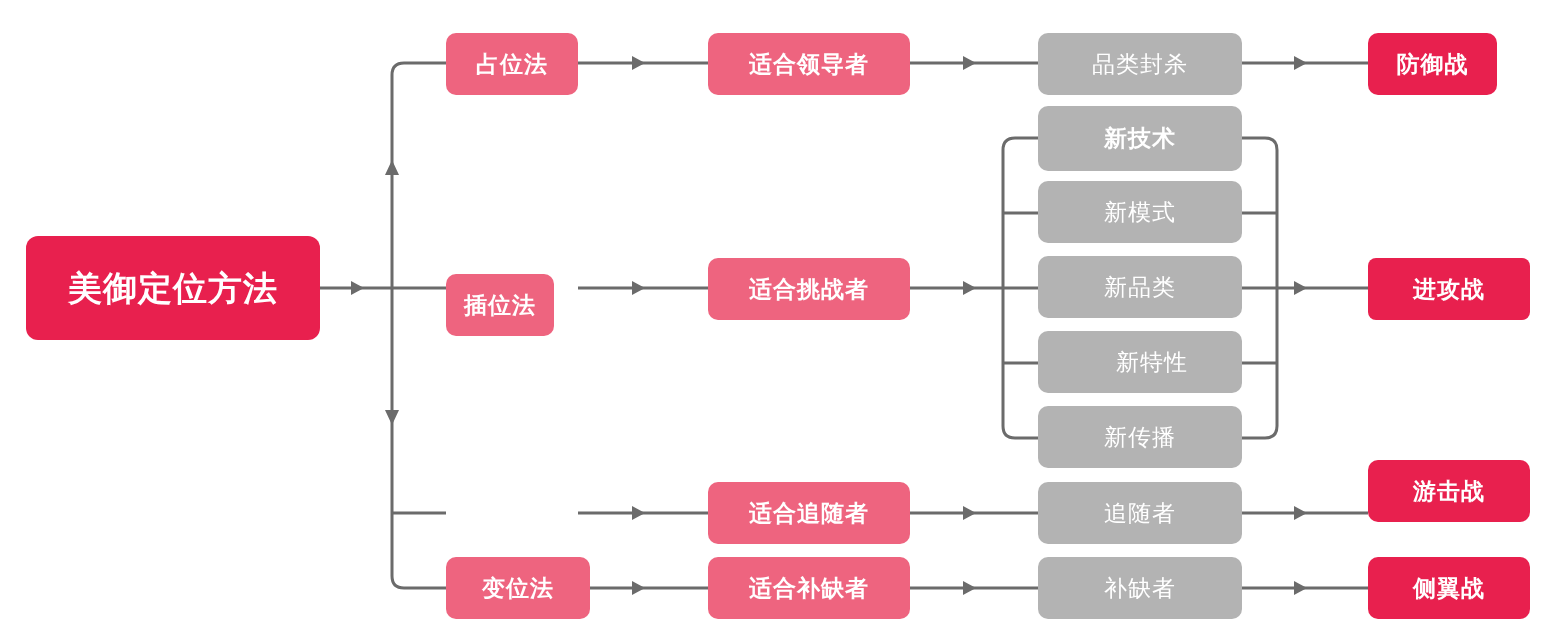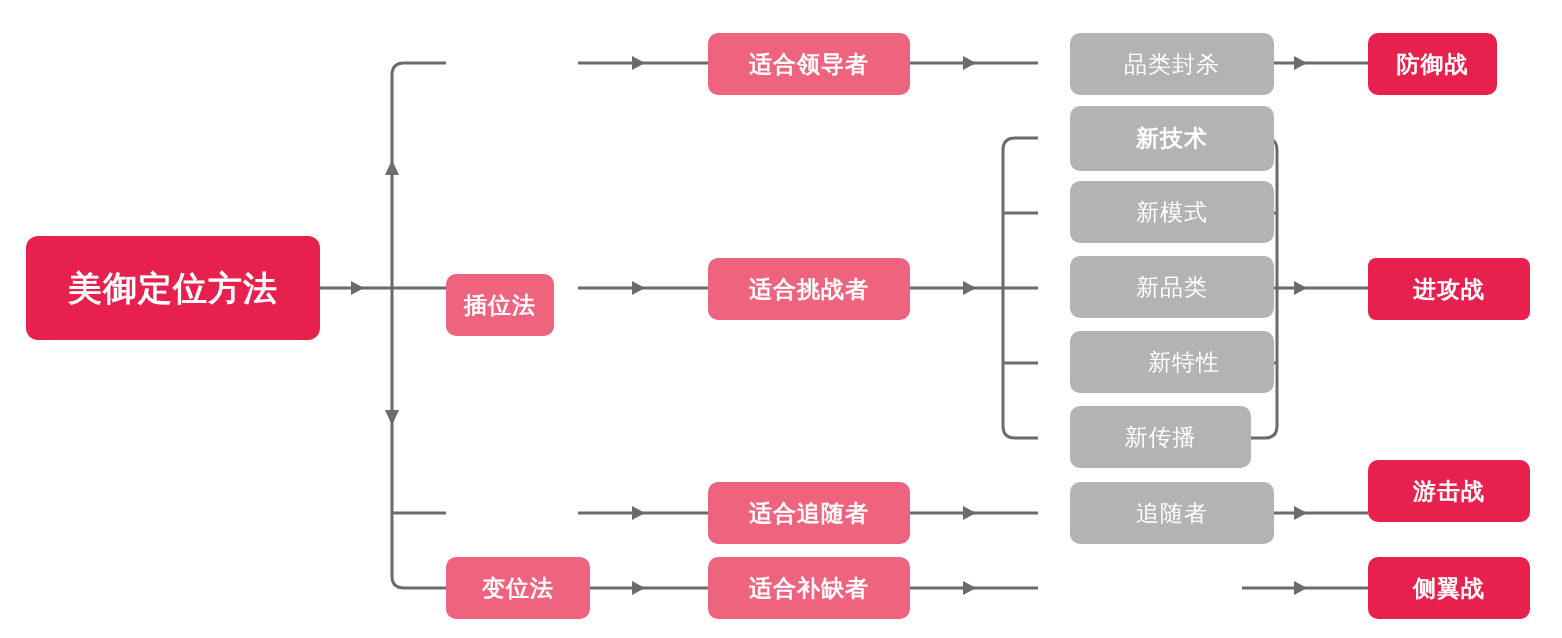--- a/index.html
+++ b/index.html
@@ -31,21 +31,20 @@
   }
   .node.pink{
     background:#EE647F;
     font-size:23px;
     font-weight:bold;
   }
   .node.gray{
     background:#B3B3B3;
     font-size:23px;
     font-weight:normal;
-    margin-left:32px;
   }
   .node.crimson{
     background:#E8204E;
     font-size:23px;
     font-weight:bold;
   }
 </style>
 </head>
 <body>
 
@@ -138,34 +137,36 @@
       <use href="#arrowhead" transform="translate(1294,513)"></use>
     </g>
     <g>
       <line x1="1242" y1="588" x2="1368" y2="588" stroke="#6B6B6B" stroke-width="3"></line>
       <use href="#arrowhead" transform="translate(1294,588)"></use>
     </g>
   </svg>
 
   <div class="node root" style="left:26px;top:236px;width:294px;height:104px;">美御定位方法</div>
 
+  <div class="node pink" style="left:446px;top:33px;width:132px;height:62px;">占位法</div>
   <div class="node pink" style="left:446px;top:258px;width:108px;height:62px;margin-top:16px;">插位法</div>
   <div class="node pink" style="left:446px;top:557px;width:144px;height:62px;">变位法</div>
 
   <div class="node pink" style="left:708px;top:33px;width:202px;height:62px;">适合领导者</div>
   <div class="node pink" style="left:708px;top:258px;width:202px;height:62px;">适合挑战者</div>
   <div class="node pink" style="left:708px;top:482px;width:202px;height:62px;">适合追随者</div>
   <div class="node pink" style="left:708px;top:557px;width:202px;height:62px;">适合补缺者</div>
 
   <div class="node gray" style="left:1038px;top:33px;width:204px;height:62px;">品类封杀</div>
   <div class="node gray" style="left:1038px;top:106px;width:204px;height:65px;font-weight:bold;">新技术</div>
   <div class="node gray" style="left:1038px;top:181px;width:204px;height:62px;">新模式</div>
   <div class="node gray" style="left:1038px;top:256px;width:204px;height:62px;">新品类</div>
   <div class="node gray" style="left:1038px;top:331px;width:204px;height:62px;padding-left:24px;">新特性</div>
-  <div class="node gray" style="left:1038px;top:406px;width:181px;height:62px;">新传播</div>
+  <div class="node gray" style="left:1038px;top:406px;width:204px;height:62px;">新传播</div>
   <div class="node gray" style="left:1038px;top:482px;width:204px;height:62px;">追随者</div>
+  <div class="node gray" style="left:1038px;top:557px;width:204px;height:62px;">补缺者</div>
 
   <div class="node crimson" style="left:1368px;top:33px;width:129px;height:62px;">防御战</div>
   <div class="node crimson" style="left:1368px;top:258px;width:162px;height:62px;border-radius:8px;">进攻战</div>
   <div class="node crimson" style="left:1368px;top:460px;width:162px;height:62px;">游击战</div>
   <div class="node crimson" style="left:1368px;top:557px;width:162px;height:62px;">侧翼战</div>
 
 </div>
 
 </body></html>

